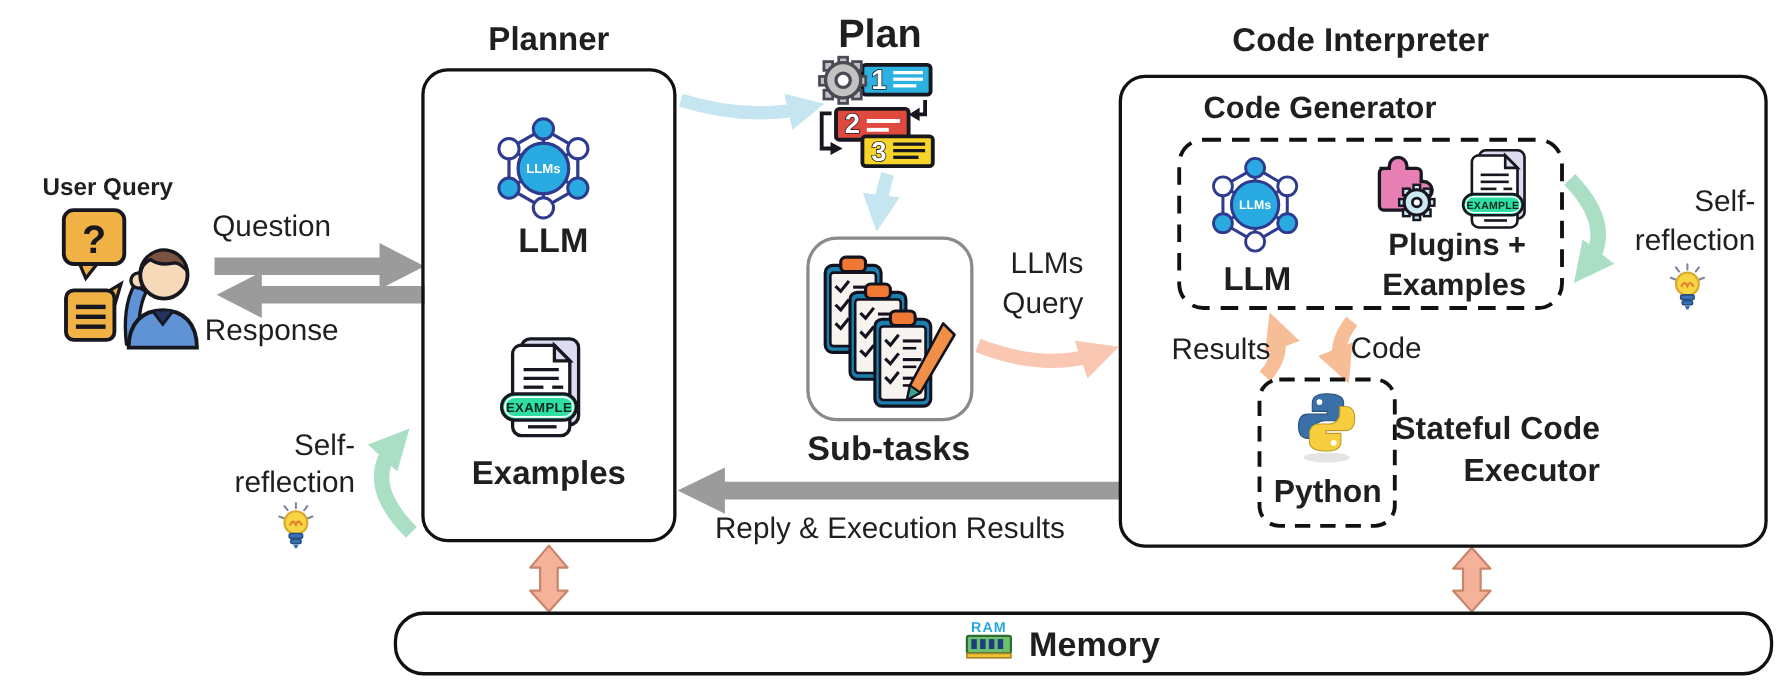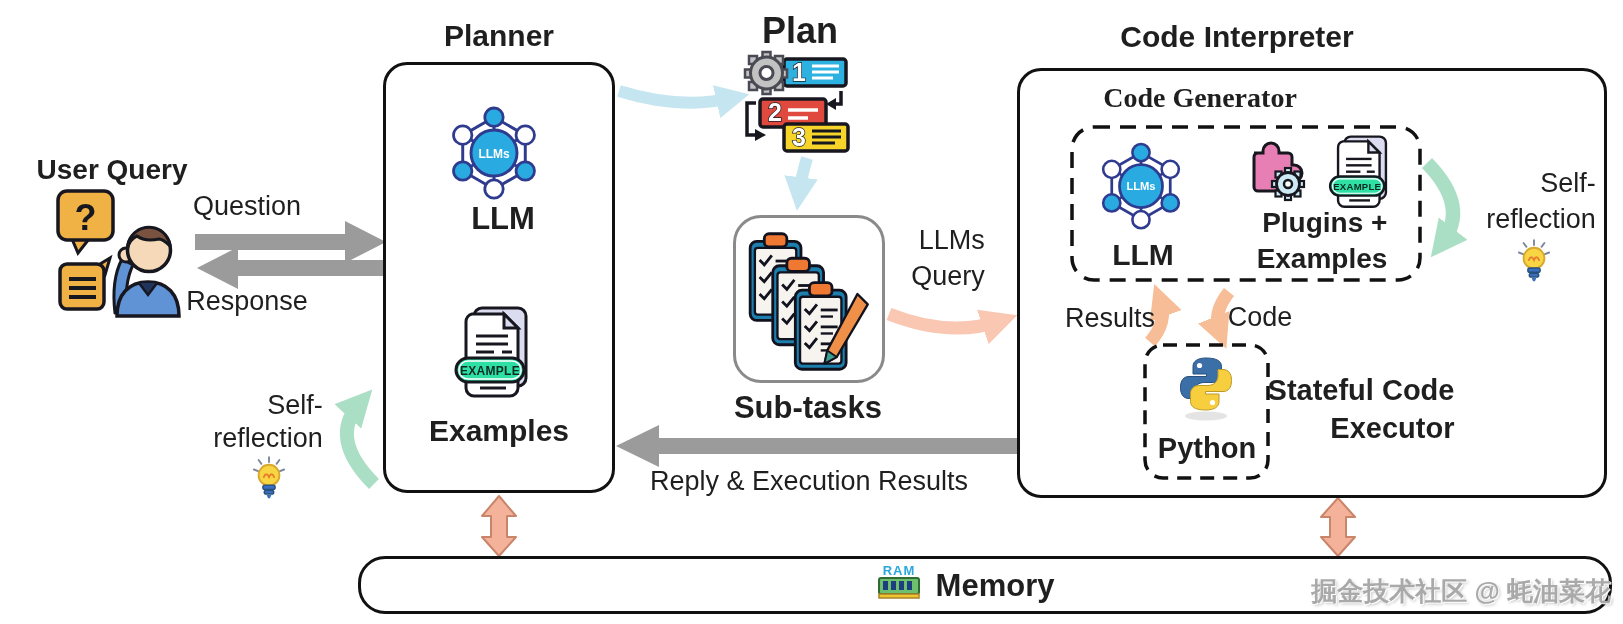--- a/index.html
+++ b/index.html
@@ -282,21 +282,21 @@
     <rect x="1" y="15" width="40" height="16" rx="2" fill="#6cc06e" stroke="#2f6b33" stroke-width="2"></rect>
     <g fill="#1e3f7f">
         <rect x="5" y="18" width="5" height="9"></rect>
         <rect x="13" y="18" width="5" height="9"></rect>
         <rect x="21" y="18" width="5" height="9"></rect>
         <rect x="29" y="18" width="5" height="9"></rect>
       </g>
     <rect x="1" y="31" width="40" height="4" fill="#f0c330" stroke="#a8842a" stroke-width="1.5"></rect>
   </svg>
 
-  <div class="label b" style="left:112px;top:170px;font-size:28px;">User Query</div>
+  <div class="label b" style="left:98px;top:170px;font-size:22px;">User Query</div>
   <div class="label" style="left:247px;top:206px;font-size:27px;">Question</div>
   <div class="label" style="left:247px;top:301px;font-size:27px;">Response</div>
 
   <div class="label b" style="left:499px;top:36px;font-size:30px;">Planner</div>
   <div class="label b" style="left:503px;top:219px;font-size:31px;">LLM</div>
   <div class="label b" style="left:499px;top:431px;font-size:30px;">Examples</div>
 
   <div class="label two" style="left:268px;top:422px;font-size:27px;">
     <div>Self-</div>
     <div>reflection</div>
@@ -306,21 +306,21 @@
   <div class="label b" style="left:808px;top:408px;font-size:31px;">Sub-tasks</div>
 
   <div class="label two" style="left:948px;top:258px;font-size:27px;line-height:1.35;">
     <div>LLMs</div>
     <div>Query</div>
   </div>
 
   <div class="label" style="left:809px;top:481px;font-size:27px;">Reply &amp; Execution Results</div>
 
   <div class="label b" style="left:1237px;top:37px;font-size:30px;">Code Interpreter</div>
-  <div class="label b" style="left:1200px;top:98px;font-size:28px;font-family:Liberation Serif, serif;">Code Generator</div>
+  <div class="label b" style="left:1200px;top:98px;font-size:28px;">Code Generator</div>
   <div class="label b" style="left:1143px;top:255px;font-size:30px;">LLM</div>
 
   <div class="label two b" style="left:1322px;top:241px;font-size:28px;line-height:1.28;">
     <div>Plugins +</div>
     <div>Examples</div>
   </div>
 
   <div class="label two" style="left:1541px;top:201px;font-size:27px;line-height:1.35;">
     <div>Self-</div>
     <div>reflection</div>
@@ -330,14 +330,13 @@
   <div class="label" style="left:1260px;top:317px;font-size:27px;">Code</div>
   <div class="label b" style="left:1207px;top:448px;font-size:29px;">Python</div>
 
   <div class="label two b" style="left:1361px;top:410px;font-size:29px;line-height:1.3;">
     <div>Stateful Code</div>
     <div>Executor</div>
   </div>
 
   <div class="label b" style="left:995px;top:586px;font-size:31px;">Memory</div>
 
-  <div id="watermark">掘金技术社区 @ 蚝油菜花</div>
 </div>
 
 </body></html>

